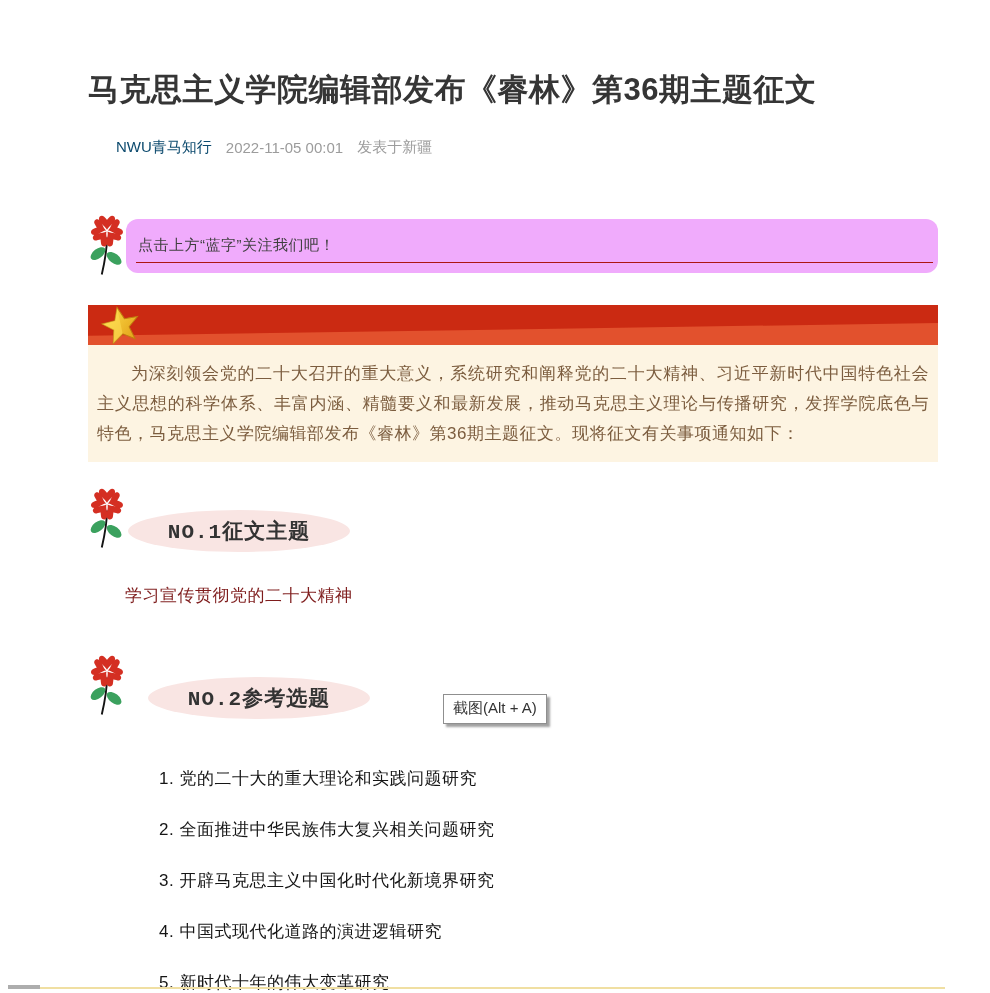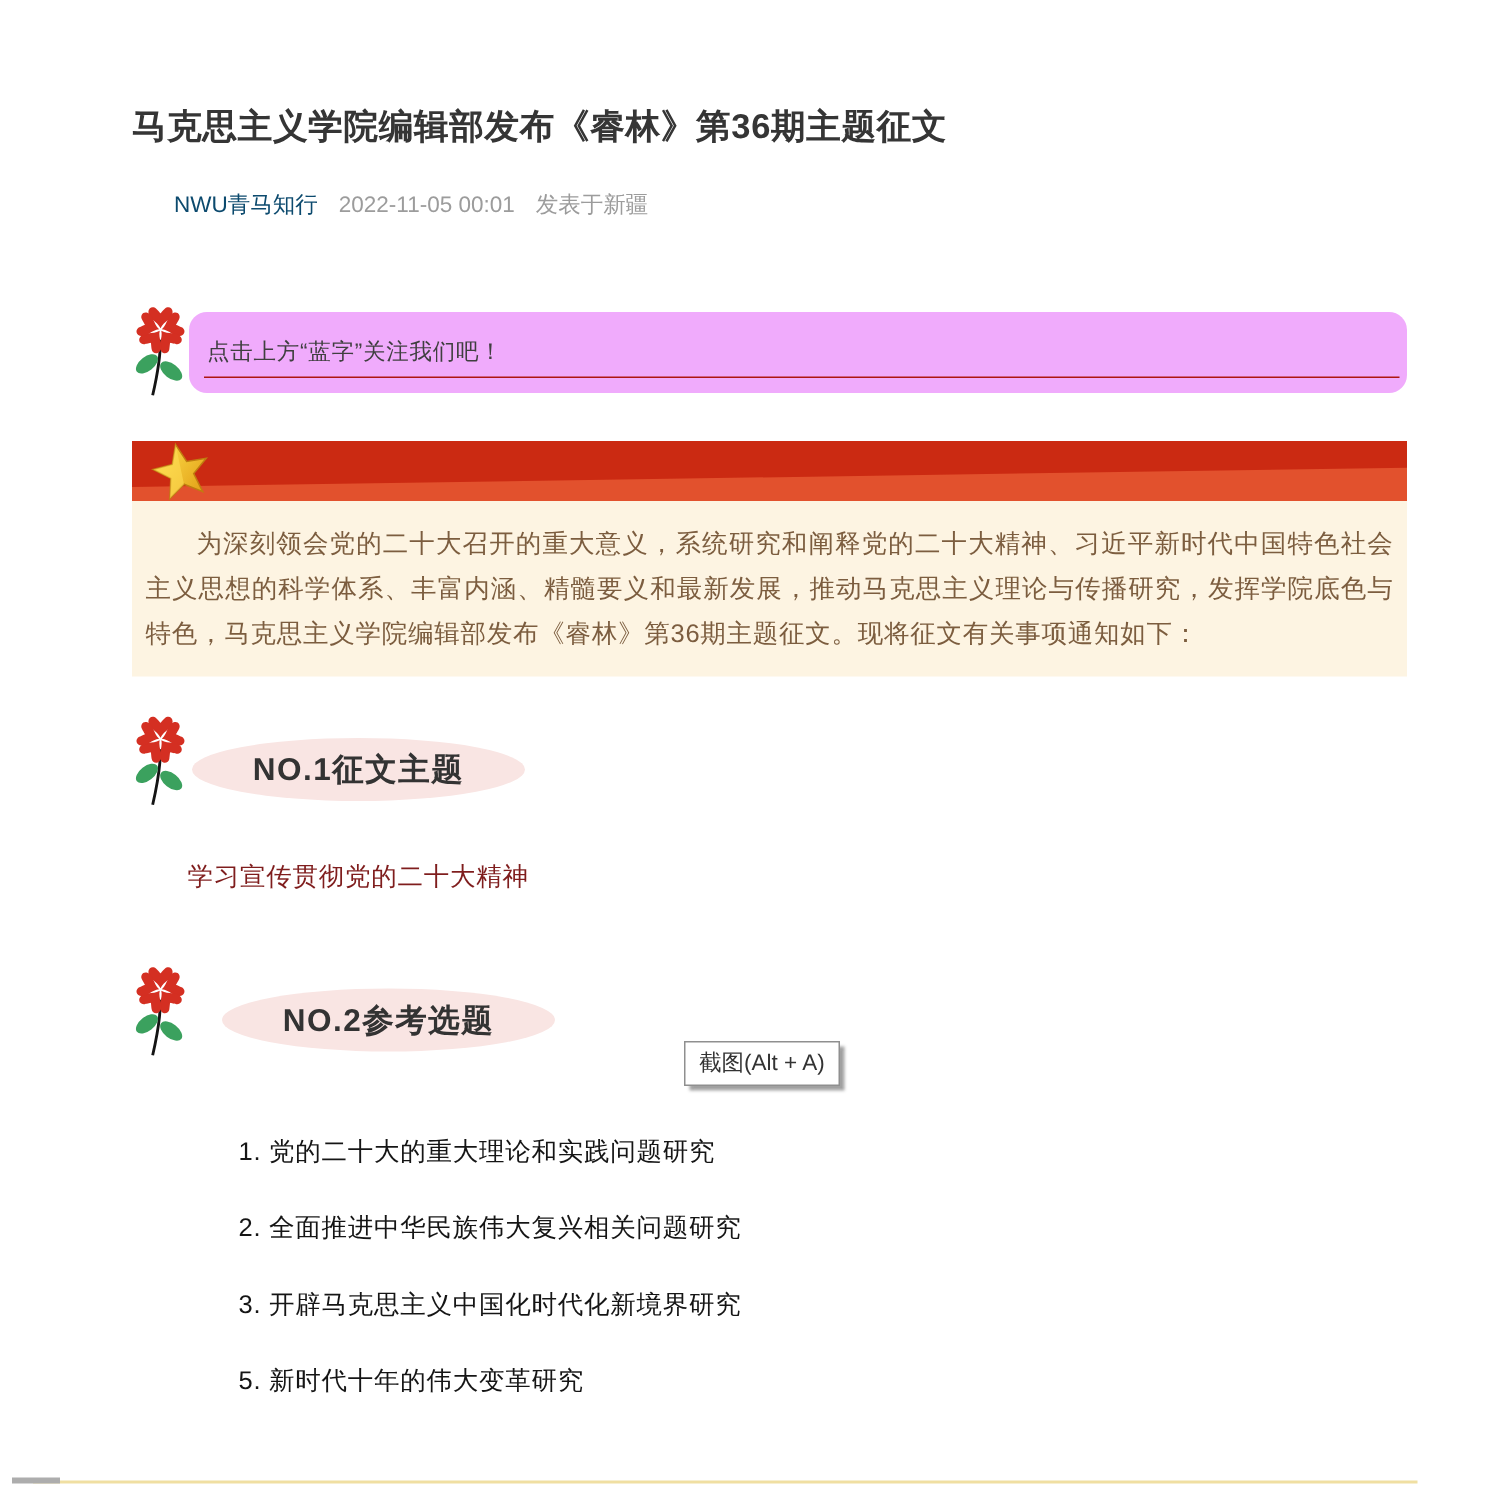--- a/index.html
+++ b/index.html
@@ -1,21 +1,21 @@
 <!DOCTYPE html>
 <html><head>
 <meta charset="utf-8">
 <style>
   * { margin:0; padding:0; box-sizing:border-box; }
   html,body { width:990px; height:993px; background:#ffffff; overflow:hidden;
     font-family:"Liberation Sans","DejaVu Sans",sans-serif; }
   .page { position:relative; width:990px; height:993px; }
   .article { margin-left:88px; width:850px; padding-top:68px; }
 
-  h1.title { font-size:23px; font-weight:700; color:#353535; letter-spacing:.5px; line-height:1.4; }
+  h1.title { font-size:31px; font-weight:700; color:#353535; letter-spacing:.5px; line-height:1.4; }
 
   .meta { margin-top:27px; font-size:15px; display:flex; align-items:center; gap:14px; }
   .meta .account { color:#0c4a6e; cursor:pointer;margin-left:28px; }
   .meta .gray { color:#9c9c9c; }
 
   
   .follow-row { margin-top:56px; display:flex; align-items:flex-start; }
   .flower { width:38px; height:66px; flex:0 0 38px; }
   .follow-box { position:relative; flex:1; margin-left:0; margin-top:6px; height:54px;
     background:#f0abfc; border-radius:12px; }
@@ -26,34 +26,34 @@
   .red-banner { position:relative; margin-top:26px; height:40px; background:#cb2a12; overflow:hidden; }
   .red-banner .wedge { position:absolute; inset:0; background:#e2512d;
     clip-path:polygon(0 76%, 100% 44%, 100% 100%, 0 100%); }
   .red-banner .star { position:absolute; left:10px; top:-2px; }
 
   
   .intro { background:#fdf4e2; padding:14px 9px 13px 9px; }
   .intro p { font-size:17px; line-height:30px; color:#7c5d3f; text-align:justify; text-indent:2em; letter-spacing:.5px; }
 
   
-  .sec-row { display:flex; align-items:center; }
+  .sec-row { display:flex; align-items:flex-end;font-family:Liberation Mono, monospace; }
   .sec-row.first { margin-top:24px; }
   .sec-row.second { margin-top:46px;gap:20px; }
   .pill { margin-top:10px; margin-left:2px; width:222px; height:42px; background:#f9e5e3;
     border-radius:50%; display:flex; align-items:center; justify-content:center; }
   .pill span { font-size:21px; font-weight:700; color:#333333; letter-spacing:1px; }
 
   .theme-text { margin-top:32px; padding-left:37px; font-size:17px; color:#7f1d1d; letter-spacing:.5px; }
 
   .topics { margin-top:48px; padding-left:37px; list-style:none; }
   .topics li { font-size:17px; color:#151515; margin-bottom:28px; letter-spacing:.5px;margin-left:34px; }
 
   
-  .tooltip { position:absolute; left:456px; top:694px; background:#ffffff;
+  .tooltip { position:absolute; left:443px; top:694px; background:#ffffff;
     border:1px solid #8f8f8f; padding:4px 9px 5px 9px; font-size:15px; color:#333;
     box-shadow:3px 3px 2px rgba(110,110,110,.65); white-space:nowrap; }
 
   
   .strip-yellow { position:absolute; left:22px; top:987px; width:923px; height:2px; background:#f0dfa2; }
   .strip-gray { position:absolute; left:8px; top:985px; width:32px; height:4px; background:#adadad; }
 
   .hiddendefs { position:absolute; width:0; height:0; }
 </style>
 </head>
@@ -131,20 +131,21 @@
       </svg>
       <div class="pill">
         <span>NO.2参考选题</span>
       </div>
     </div>
 
     <ul class="topics">
       <li>1. 党的二十大的重大理论和实践问题研究</li>
       <li>2. 全面推进中华民族伟大复兴相关问题研究</li>
       <li>3. 开辟马克思主义中国化时代化新境界研究</li>
+      <li>4. 中国式现代化道路的演进逻辑研究</li>
       <li>5. 新时代十年的伟大变革研究</li>
 
     </ul>
 
   </div>
 
   <div class="tooltip">截图(Alt + A)</div>
 
   <div class="strip-yellow"></div>
   <div class="strip-gray"></div>

